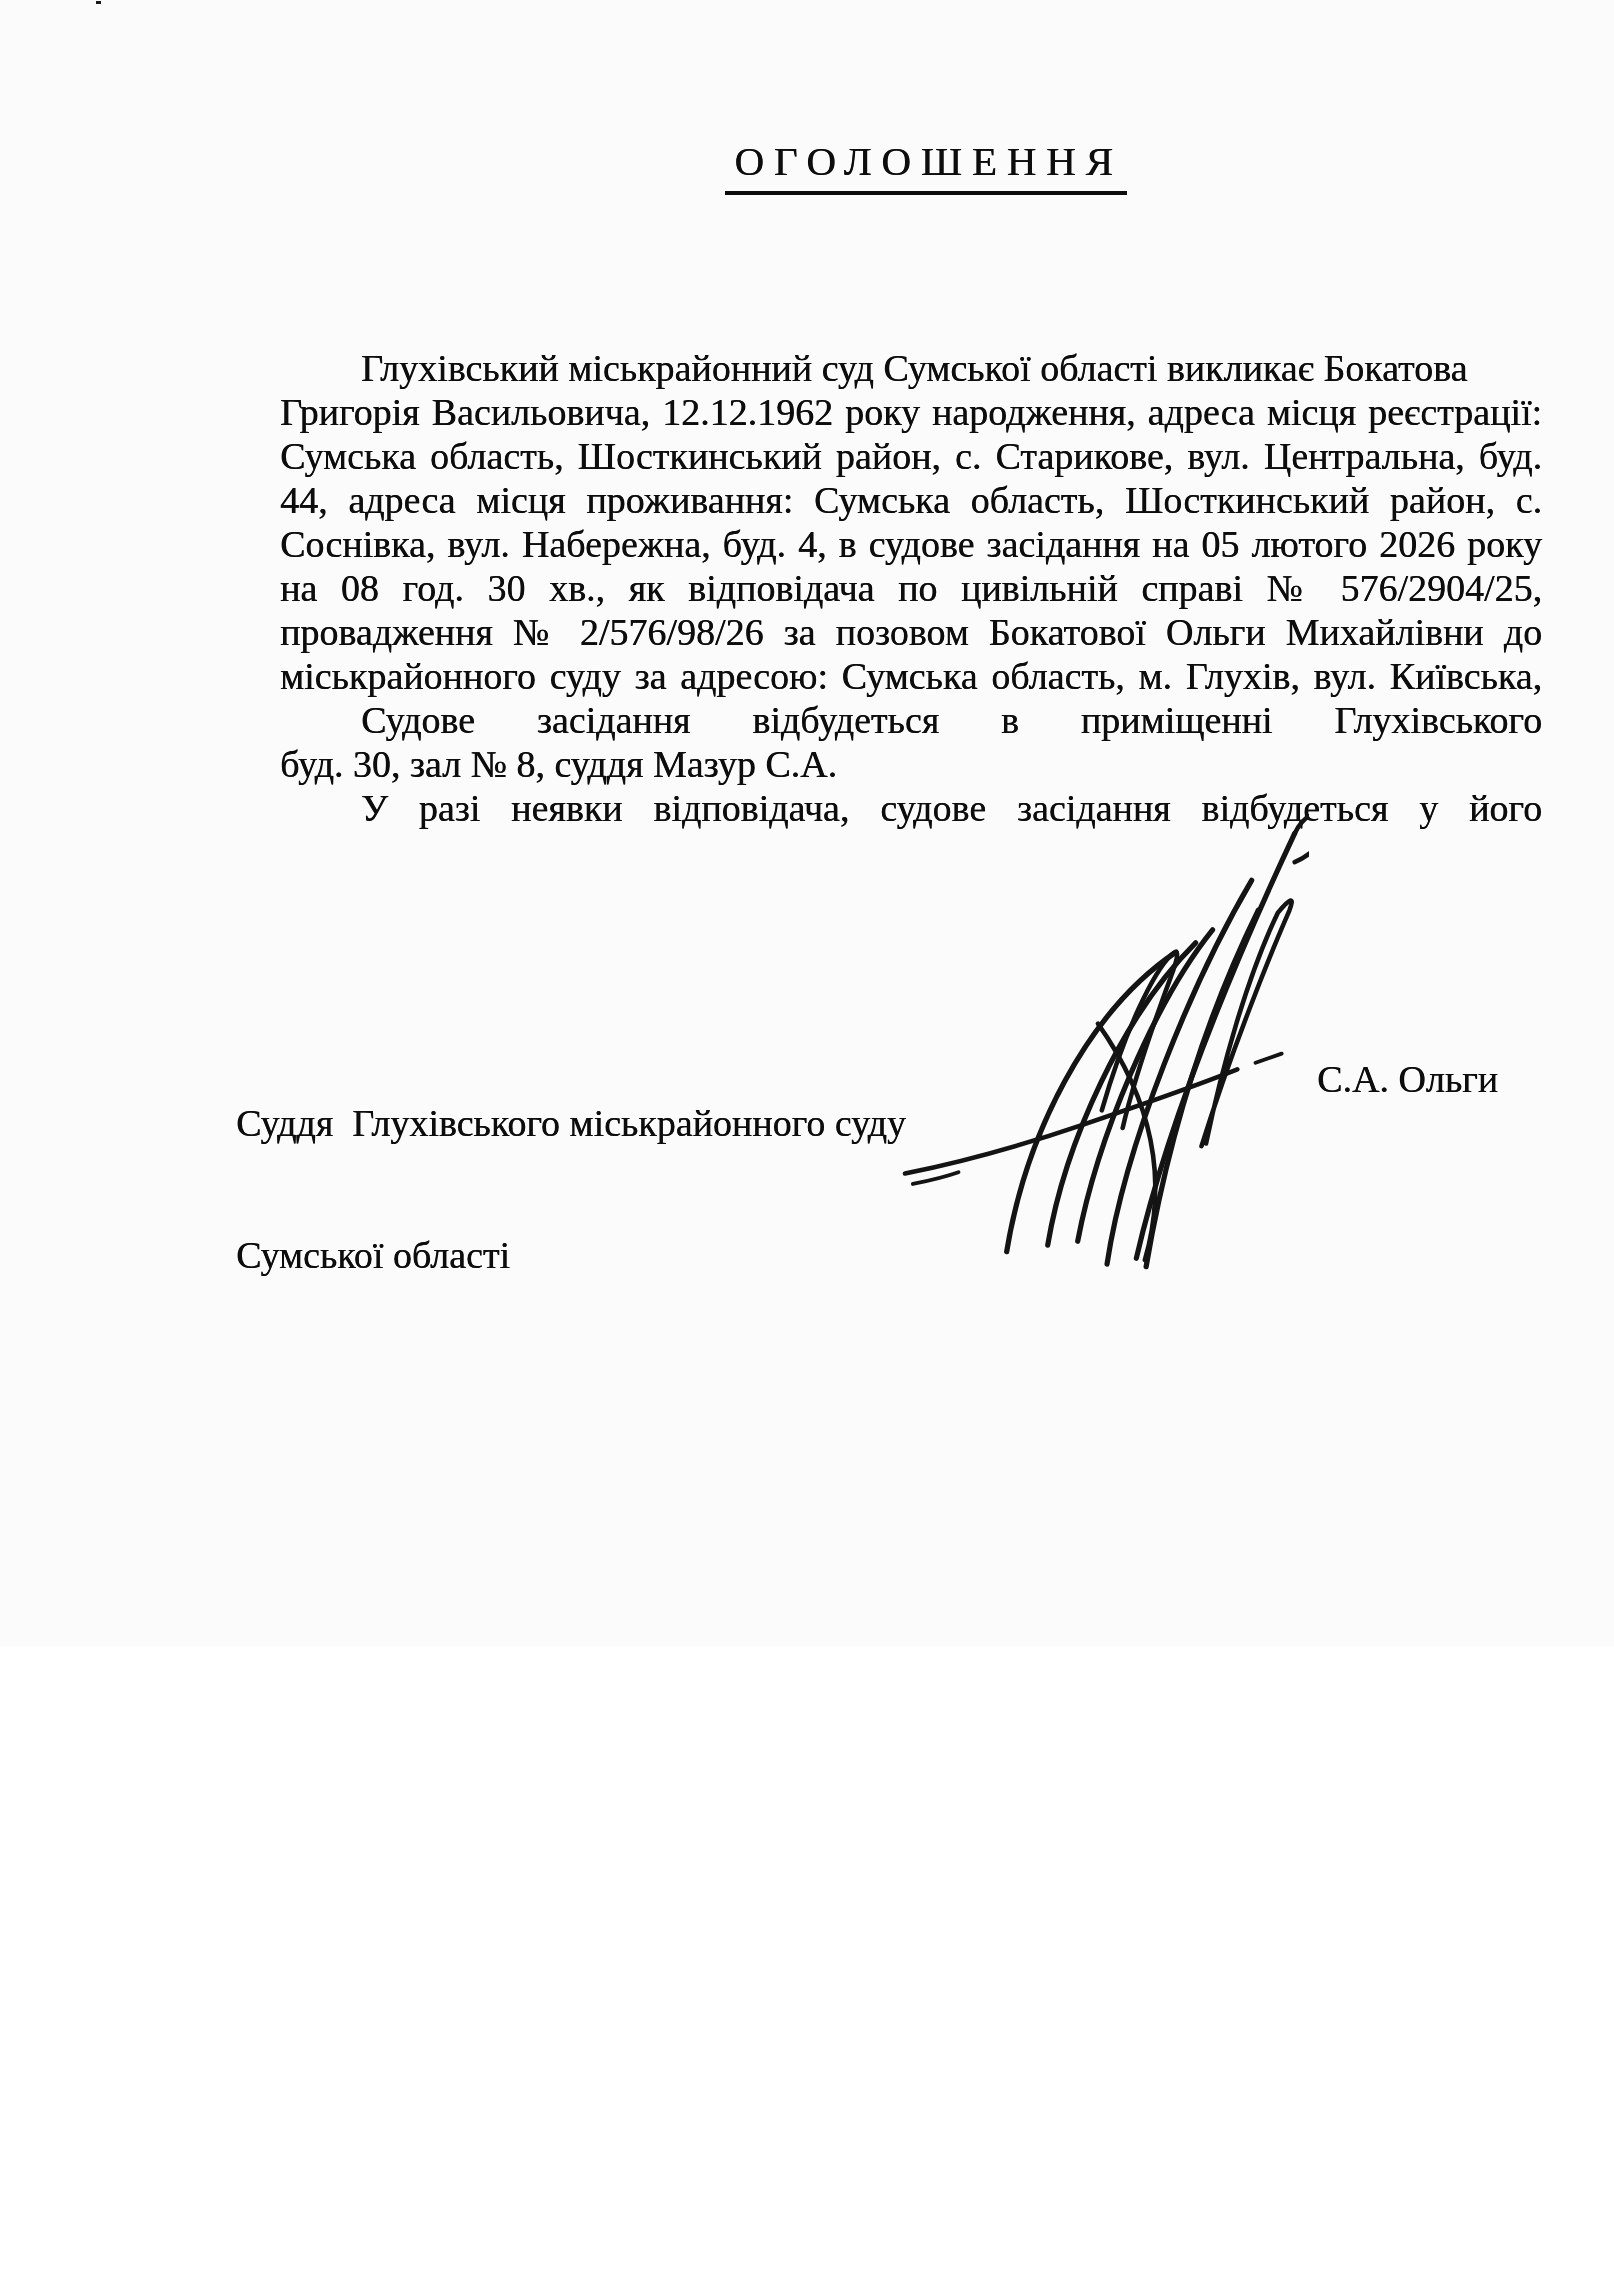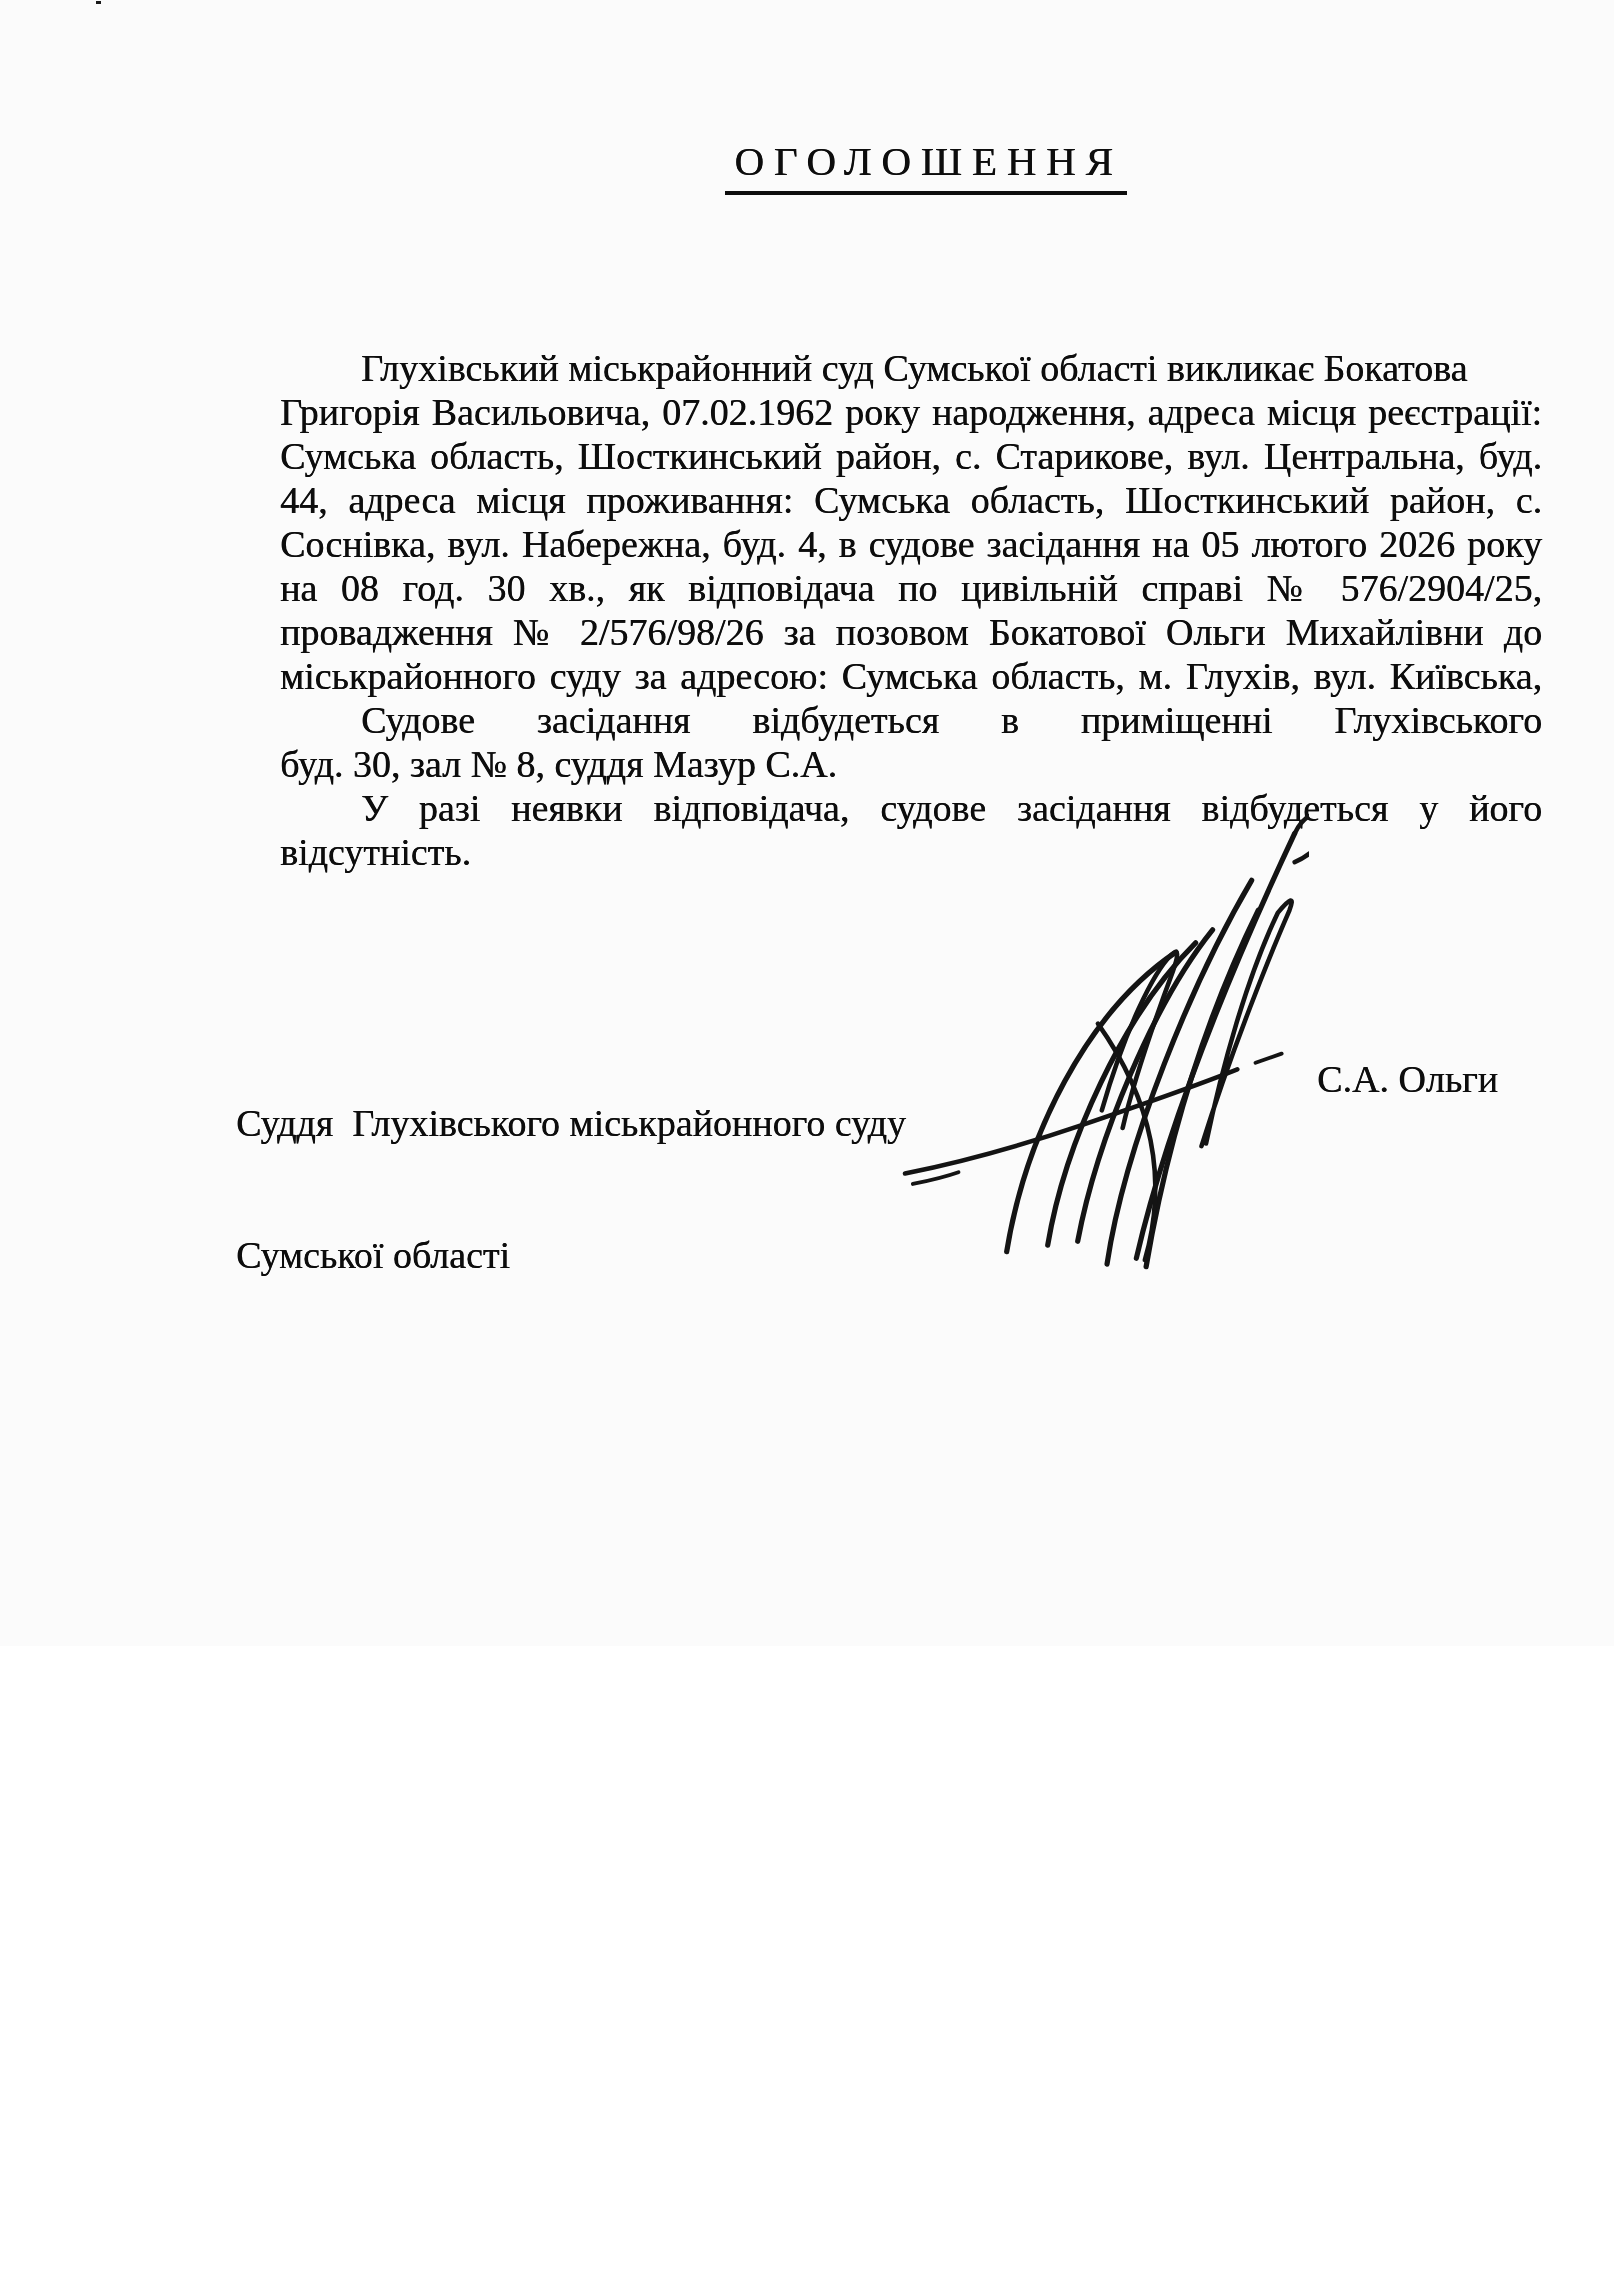--- a/index.html
+++ b/index.html
@@ -97,35 +97,34 @@
 
   <div class="artifact a-top-dot"></div>
 
   <div class="title-wrap">
     <span class="title-text">ОГОЛОШЕННЯ</span>
   </div>
 
   <div class="doc">
     <div>
       <div class="line ind natural">Глухівський міськрайонний суд Сумської області викликає Бокатова</div>
-      <div class="line just">Григорія Васильовича, 07.02.1962 року народження, адреса місця реєстрації:</div>
+      <div class="line just">Григорія Васильовича, 12.12.1962 року народження, адреса місця реєстрації:</div>
       <div class="line just">Сумська область, Шосткинський район, с. Старикове, вул. Центральна, буд.</div>
       <div class="line just">44, адреса місця проживання: Сумська область, Шосткинський район, с.</div>
       <div class="line just">Соснівка, вул. Набережна, буд. 4, в судове засідання на 05 лютого 2026 року</div>
       <div class="line just">на 08 год. 30 хв., як відповідача по цивільній справі № 576/2904/25,</div>
       <div class="line just">провадження № 2/576/98/26 за позовом Бокатової Ольги Михайлівни до</div>
     </div>
     <div>
       <div class="line just">міськрайонного суду за адресою: Сумська область, м. Глухів, вул. Київська,</div>
       <div class="line ind just">Судове засідання відбудеться в приміщенні Глухівського</div>
       <div class="line natural">буд. 30, зал № 8, суддя Мазур С.А.</div>
     </div>
     <div>
       <div class="line ind just">У разі неявки відповідача, судове засідання відбудеться у його</div>
-      <div class="line natural">відсутність.</div>
     </div>
   </div>
 
   <div class="sig-left">
     <div>Суддя  Глухівського міськрайонного суду</div>
     <div>Сумської області</div>
   </div>
   <div class="sig-name">С.А. Ольги</div>
 
   <svg class="sig-svg" viewBox="1370 1238 640 712" fill="none" stroke="#141414" stroke-linecap="round">

